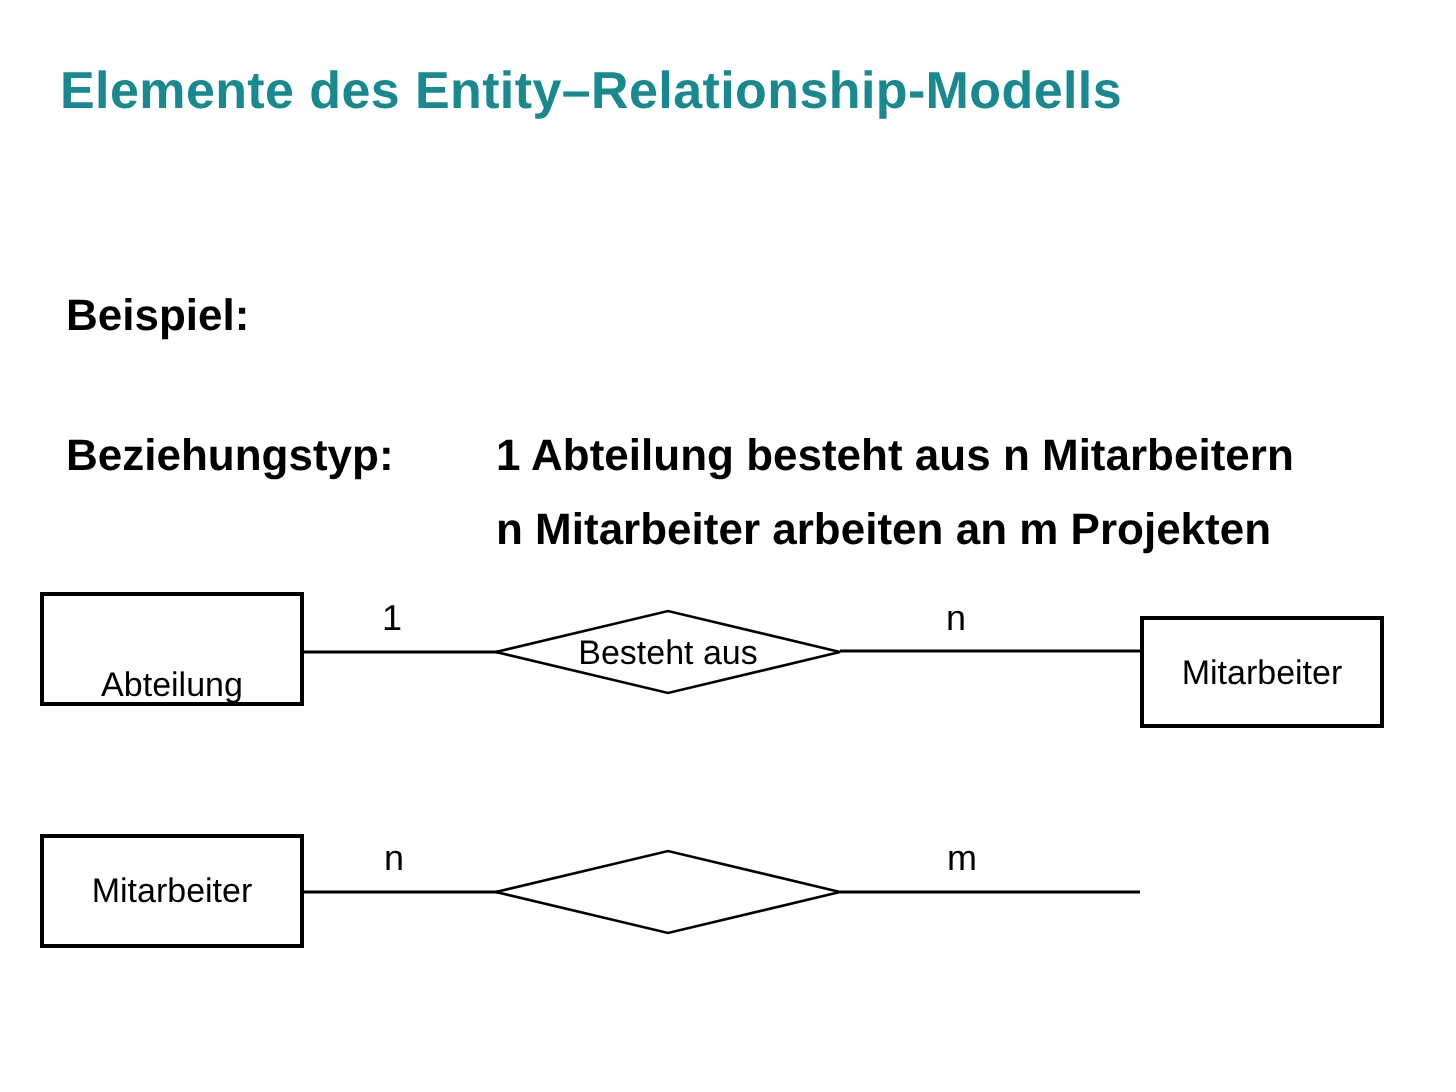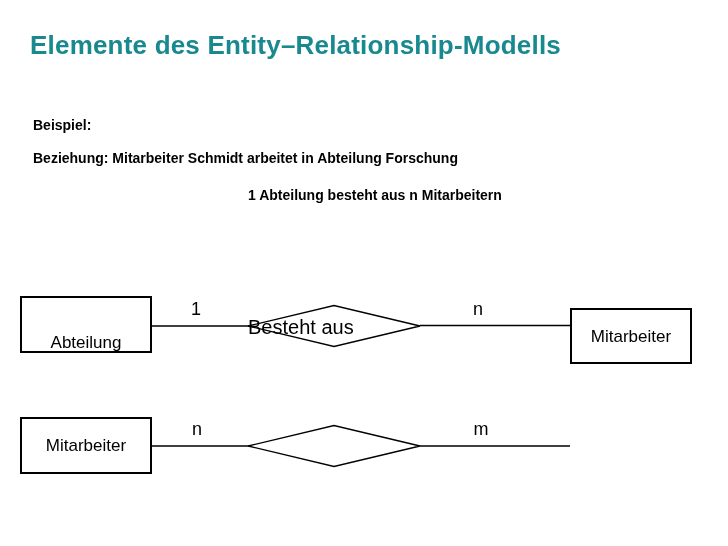--- a/index.html
+++ b/index.html
@@ -23,24 +23,25 @@
     left: 30px;
     top: 30px;
     font-size: 26px;
     font-weight: bold;
     color: var(--title-color);
     white-space: nowrap;
     letter-spacing: 0.2px;
   }
   .bodyline {
     position: absolute;
-    font-size: 14px;
+    font-size: 22px;
     font-weight: bold;
     line-height: 20px;
     white-space: nowrap;
+    margin-top: 33px;
   }
   .l1 { left: 33px;  top: 115px; }
   .l2 { left: 33px;  top: 148px; }
   .l3a { left: 33px; top: 185px; }
   .l3b { left: 248px; top: 185px; text-align: right; }
   .l4 { left: 248px; top: 222px; }
   svg.connectors {
     position: absolute;
     left: 0; top: 0;
     pointer-events: none;
@@ -68,36 +69,38 @@
     font-size: 18px;
     line-height: 18px;
   }
   .card-1a { left: 184px; top: 300px; }
   .card-1b { left: 466px; top: 300px; }
   .card-2a { left: 185px; top: 420px; }
   .card-2b { left: 469px; top: 420px; }
   .rel-label {
     position: absolute;
     width: 172px;
-    font-size: 20px;
+    text-align: center;
+    font-size: 17px;
     line-height: 20px;
   }
   .rel-1 { left: 248px; top: 317px; }
   .rel-2 { left: 248px; top: 437px; }
 </style>
 </head>
 <body>
 
 <div class="slide">
 
   <div class="title">Elemente des Entity–Relationship-Modells</div>
 
   <div class="bodyline l1">Beispiel:</div>
-  <div class="bodyline l2">Beziehung: Mitarbeiter Schmidt arbeitet in Abteilung Forschung</div>
+  <div class="bodyline l3a">Beziehungstyp:</div>
   <div class="bodyline l3b">1 Abteilung besteht aus n Mitarbeitern</div>
+  <div class="bodyline l4">n Mitarbeiter arbeiten an m Projekten</div>
 
   <svg class="connectors" width="728" height="546" viewBox="0 0 728 546">
 
     <line x1="152" y1="326" x2="250" y2="326"></line>
     <polygon points="248,326 334,305.5 420,326 334,346.5"></polygon>
     <line x1="420" y1="325.5" x2="570" y2="325.5"></line>
 
     <line x1="152" y1="446" x2="250" y2="446"></line>
     <polygon points="248,446 334,425.5 420,446 334,466.5"></polygon>
     <line x1="420" y1="446" x2="570" y2="446"></line>

